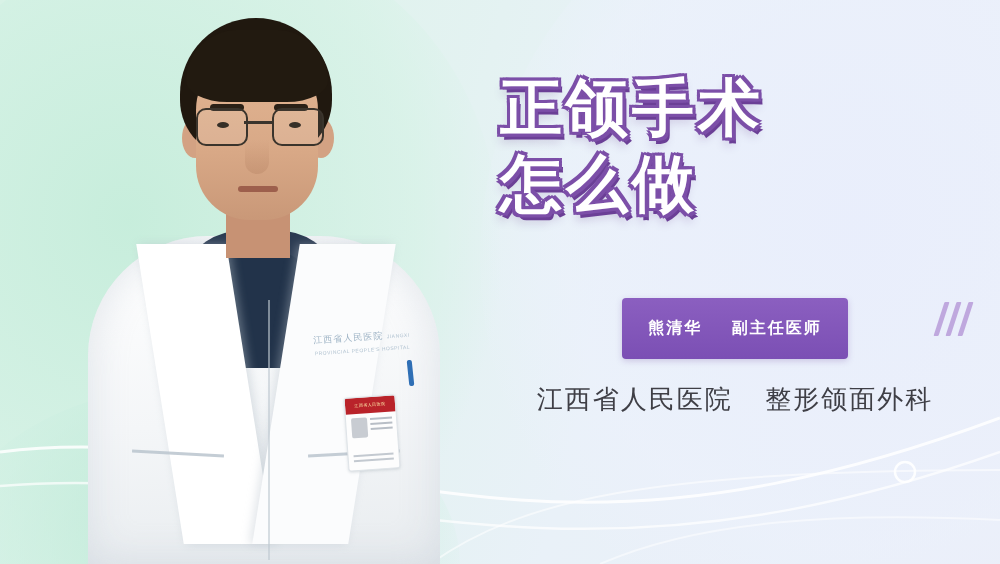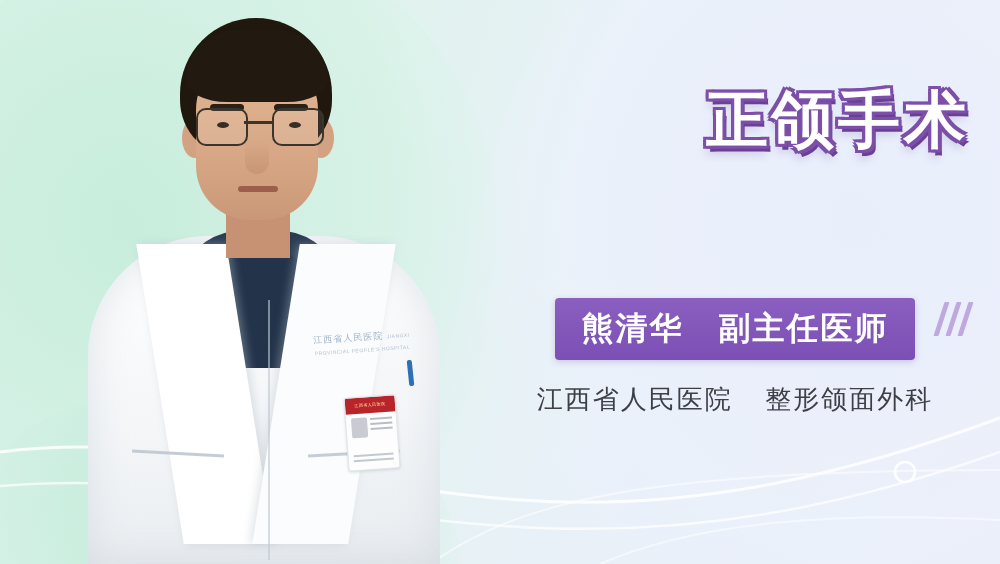--- a/index.html
+++ b/index.html
@@ -333,23 +333,23 @@
   .content {
     position: absolute;
     left: 500px;
     top: 0;
     width: 500px;
     height: 564px;
   }
   .title {
     position: absolute;
     left: 0;
-    top: 82px;
+    top: 70px;
     width: 470px;
-    text-align: right;
+    text-align: left;
     color: #ffffff;
     font-family: "DejaVu Sans", "Liberation Sans", sans-serif;
     font-weight: bold;
     font-size: 62px;
     line-height: 76px;
     letter-spacing: 4px;
     text-shadow:
       3px 0 0 #7c4fa8, -3px 0 0 #7c4fa8, 0 3px 0 #7c4fa8, 0 -3px 0 #7c4fa8,
       3px 3px 0 #7c4fa8, -3px 3px 0 #7c4fa8, 3px -3px 0 #7c4fa8, -3px -3px 0 #7c4fa8,
       4px 6px 0 #6b3f96, 0 8px 10px rgba(90,50,130,0.25);
@@ -361,25 +361,25 @@
     left: 0;
     top: 298px;
     width: 470px;
     display: flex;
     align-items: center;
     justify-content: center;
   }
   .name-bar {
     background: linear-gradient(180deg, #8b5fc0 0%, #7b4fb4 100%);
     border-radius: 4px;
-    padding: 9px 26px;
+    padding: 20px 26px;
     color: #ffffff;
     font-family: "DejaVu Sans", "Liberation Sans", sans-serif;
     font-weight: bold;
-    font-size: 32px;
+    font-size: 16px;
     letter-spacing: 2px;
     white-space: nowrap;
     box-shadow: 0 2px 6px rgba(110,70,160,0.25);
   }
   .name-bar .role { margin-left: 22px; }
   .slashes {
     position: absolute;
     right: 2px;
     top: 4px;
     display: flex;
@@ -483,20 +483,21 @@
       <div class="p-bridge"></div>
     </div>
     <div class="p-nose"></div>
     <div class="p-mouth"></div>
   </div>
 
   <div class="content">
 
     <div class="title">
       <span>正颌手术</span>
+      <span class="line2">怎么做</span>
     </div>
 
     <div class="name-bar-wrap">
       <div class="name-bar">
         <span>熊清华</span>
         <span class="role">副主任医师</span>
       </div>
       <div class="slashes">
           <i></i>
           <i></i>

